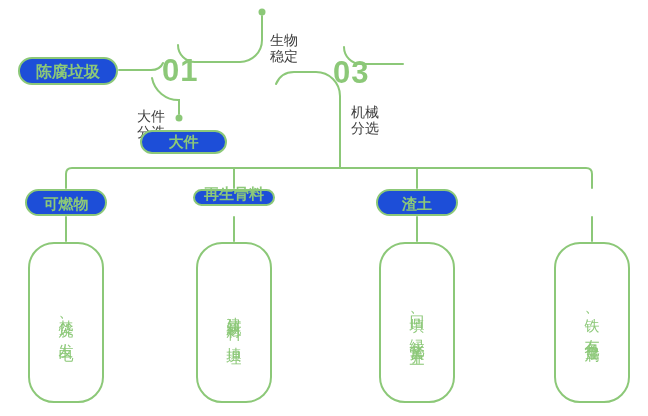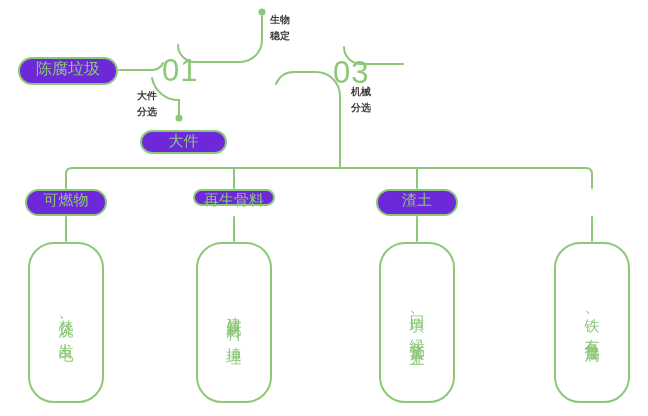--- a/index.html
+++ b/index.html
@@ -9,33 +9,33 @@
   html,body{margin:0;padding:0;background:#ffffff;}
   .stage{
     position:relative;width:648px;height:416px;background:#ffffff;overflow:hidden;
     font-family:"Liberation Sans",sans-serif;
   }
   svg.lines{position:absolute;left:0;top:0;width:648px;height:416px;}
   .ln{stroke:var(--green);stroke-width:2;fill:none;stroke-linecap:round;}
   .dot{fill:var(--green);stroke:none;}
   .pill{
     position:absolute;border:2px solid var(--green);border-radius:999px;
-    background:#6d28d9;color:var(--green);
-    display:flex;align-items:flex-start;justify-content:center;
-    box-sizing:border-box;white-space:nowrap;
+    background:#1d4ed8;color:var(--green);
+    display:flex;align-items:flex-end;justify-content:center;
+    box-sizing:border-box;white-space:nowrap;font-weight:bold;
   }
   .pill-lg{font-size:16px;}
   .pill-sm{font-size:15px;}
   .stepnum{
-    position:absolute;color:var(--green);font-size:31px;font-weight:400;
+    position:absolute;color:var(--green);font-size:31px;font-weight:700;
     line-height:1;letter-spacing:1px;
   }
   .plabel{
-    position:absolute;color:var(--dark);font-size:10px;font-weight:700;
-    line-height:16px;white-space:pre-line;
+    position:absolute;color:var(--dark);font-size:14px;font-weight:400;
+    line-height:16px;white-space:pre-line;margin-top:20px;
   }
   .outcome{
     position:absolute;width:76px;height:161px;border:2px solid var(--green);
     border-radius:26px;box-sizing:border-box;background:#ffffff;
     display:flex;align-items:center;justify-content:center;
   }
   .outcome-text{
     writing-mode:vertical-rl;text-orientation:upright;
     color:var(--green);font-size:15px;letter-spacing:3px;line-height:1.2;
   }

